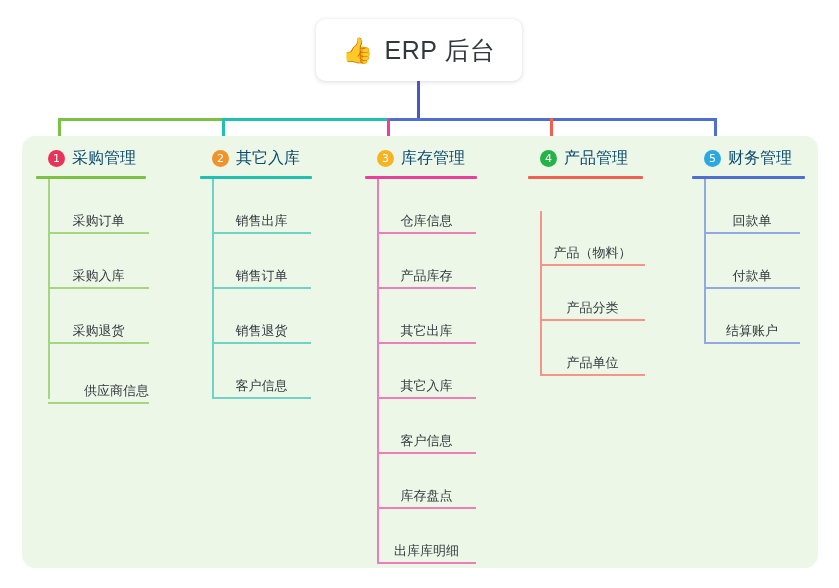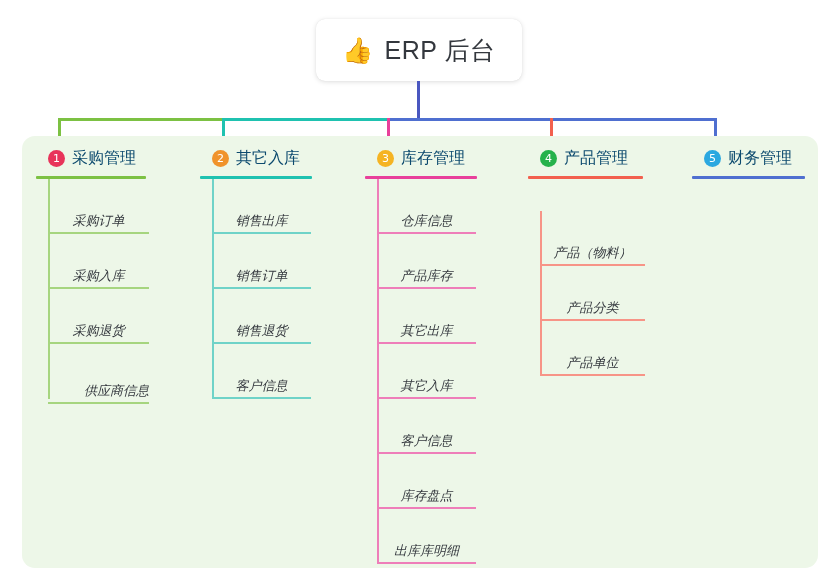--- a/index.html
+++ b/index.html
@@ -107,21 +107,20 @@
     bottom: 0;
     width: 2px;
   }
   .leaf {
     position: relative;
     box-sizing: border-box;
     display: flex;
     align-items: flex-end;
     justify-content: center;
     padding-bottom: 4px;
-    font-style: italic;
   }
   .leaf-label {
     font-size: 13px;
     color: #34383E;
     white-space: nowrap;
   }
   .leaf-rule {
     position: absolute;
     left: 0;
     bottom: 0;
@@ -262,14 +261,29 @@
           <div class="leaf-rule" style="background: rgb(247, 148, 135); width: 105px;"></div>
         </div>
       </div>
     </div>
     <div class="column" style="left: 692px; width: 113px; top: 146px;">
       <div class="col-header">
         <span class="badge" style="background: rgb(43, 168, 224);">5</span>
         <span class="col-title">财务管理</span>
       </div>
       <div class="col-rule" style="background: rgb(79, 111, 208); width: 113px;"></div>
+      <div class="leaves">
+        <div class="leaf-spine" style="background: rgb(147, 168, 223); height: 165px;"></div>
+        <div class="leaf" style="height: 55px; width: 96px;">
+          <span class="leaf-label">回款单</span>
+          <div class="leaf-rule" style="background: rgb(147, 168, 223); width: 96px;"></div>
+        </div>
+        <div class="leaf" style="height: 55px; width: 96px;">
+          <span class="leaf-label">付款单</span>
+          <div class="leaf-rule" style="background: rgb(147, 168, 223); width: 96px;"></div>
+        </div>
+        <div class="leaf" style="height: 55px; width: 96px;">
+          <span class="leaf-label">结算账户</span>
+          <div class="leaf-rule" style="background: rgb(147, 168, 223); width: 96px;"></div>
+        </div>
+      </div>
     </div>
   </div>
 
 </body></html>

